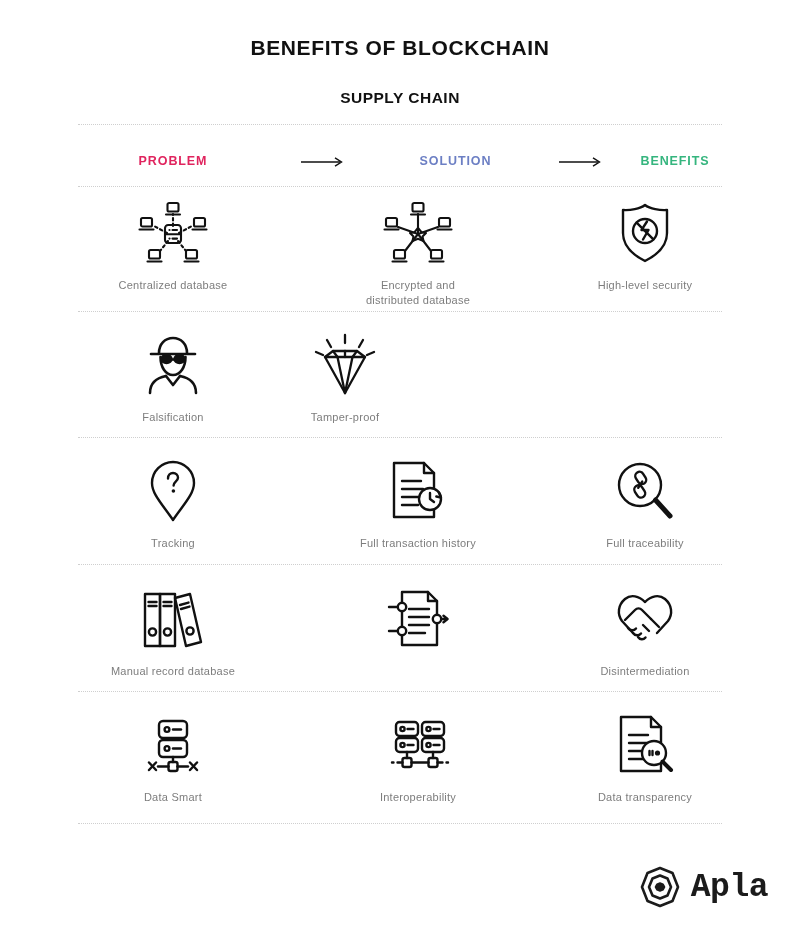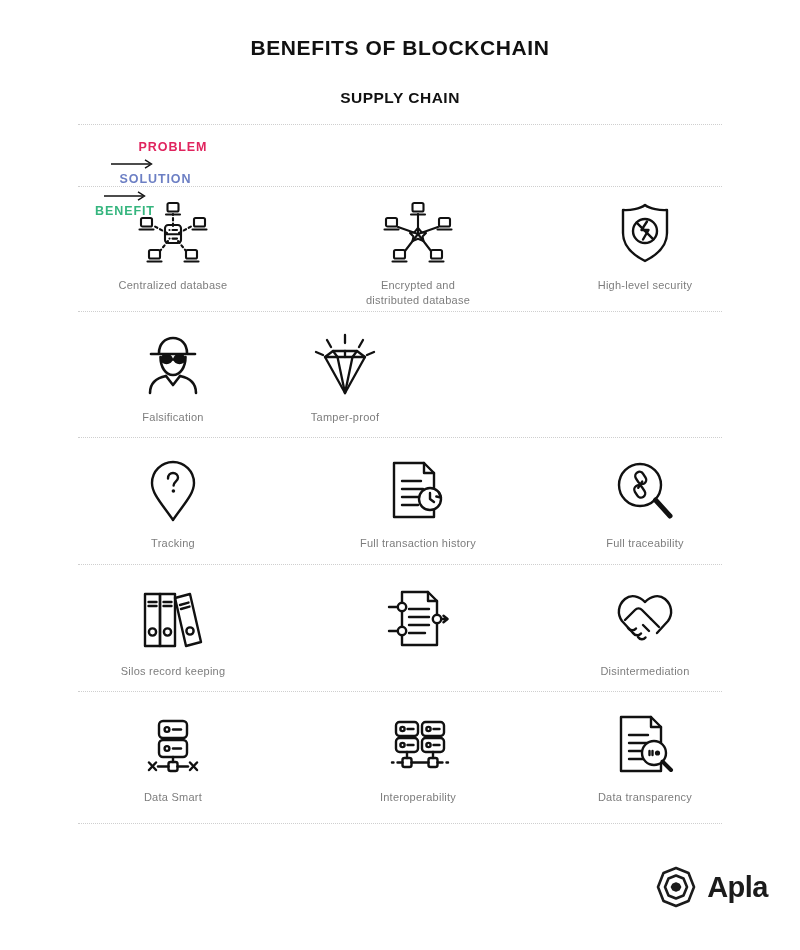--- a/index.html
+++ b/index.html
@@ -53,22 +53,21 @@
   }
 
   
   .header-row {
     position: absolute;
     left: 78px;
     top: 140px;
     width: 644px;
     height: 42px;
     display: flex;
-    align-items: flex-start;
-    flex-direction: column;
+    align-items: center;
   }
   .col {
     position: relative;
   }
   .col-label {
     font-size: 12.5px;
     font-weight: bold;
     letter-spacing: 0.9px;
     text-align: center;
   }
@@ -117,24 +116,25 @@
   
   .logo {
     position: absolute;
     right: 32px;
     bottom: 42px;
     display: flex;
     align-items: center;
     gap: 10px;
   }
   .logo-text {
-    font-size: 29px;
+    font-size: 33px;
     font-weight: bold;
     letter-spacing: -0.5px;
     color: #1b1b1b;
+    font-family: Liberation Mono, monospace;
   }
 </style>
 </head>
 <body>
 
 <div class="page">
 
   <h1 class="main-title">BENEFITS OF BLOCKCHAIN</h1>
   <h2 class="sub-title">SUPPLY CHAIN</h2>
 
@@ -153,21 +153,21 @@
     <div class="col c-solution">
       <div class="col-label" style="color:#6C7FC4">SOLUTION</div>
     </div>
     <div class="col c-arrow2">
       <svg class="arrow-svg" width="46" height="12" viewBox="0 0 46 12">
         <path d="M1 6 H40" stroke="#111" stroke-width="1.4" fill="none"></path>
         <path d="M35 1.8 L41.5 6 L35 10.2" stroke="#111" stroke-width="1.4" fill="none"></path>
       </svg>
     </div>
     <div class="col c-benefit">
-      <div class="col-label" style="color:#35B57E">BENEFIT</div>
+      <div class="col-label" style="color:#35B57E">BENEFITS</div>
     </div>
   </div>
 
   <div class="divider" style="top:186px"></div>
 
   <div class="row" style="top:200px">
     <div class="cell cell-problem">
       <div class="icon-box">
         <svg width="72" height="66" viewBox="0 0 72 66" fill="none" stroke="#111" stroke-width="2.1" stroke-linecap="round" stroke-linejoin="round">
 
@@ -336,21 +336,21 @@
           <rect x="20" y="6" width="15" height="52"></rect>
           <path d="M23.5 14 H31.5"></path>
             <path d="M23.5 18 H31.5"></path>
           <circle cx="27.5" cy="44" r="3.6"></circle>
           <path d="M35 10 L50 6 L61 54 L46 58 Z"></path>
           <path d="M40 17 L48.5 14.6"></path>
             <path d="M41 21 L49.5 18.6"></path>
           <circle cx="50" cy="43" r="3.6"></circle>
         </svg>
       </div>
-      <div class="cell-label">Silos record keeping</div>
+      <div class="cell-label">Manual record database</div>
     </div>
     <div class="cell cell-solution">
       <div class="icon-box">
         <svg width="62" height="62" viewBox="0 0 62 62" fill="none" stroke="#111" stroke-width="2.4" stroke-linecap="round" stroke-linejoin="round">
           <path d="M15 4 H41 L50 13 V57 H15 Z"></path>
           <path d="M41 4 V13 H50"></path>
           <path d="M22 21 H42"></path>
             <path d="M22 29 H42"></path>
             <path d="M22 37 H42"></path>
             <path d="M22 45 H38"></path>

